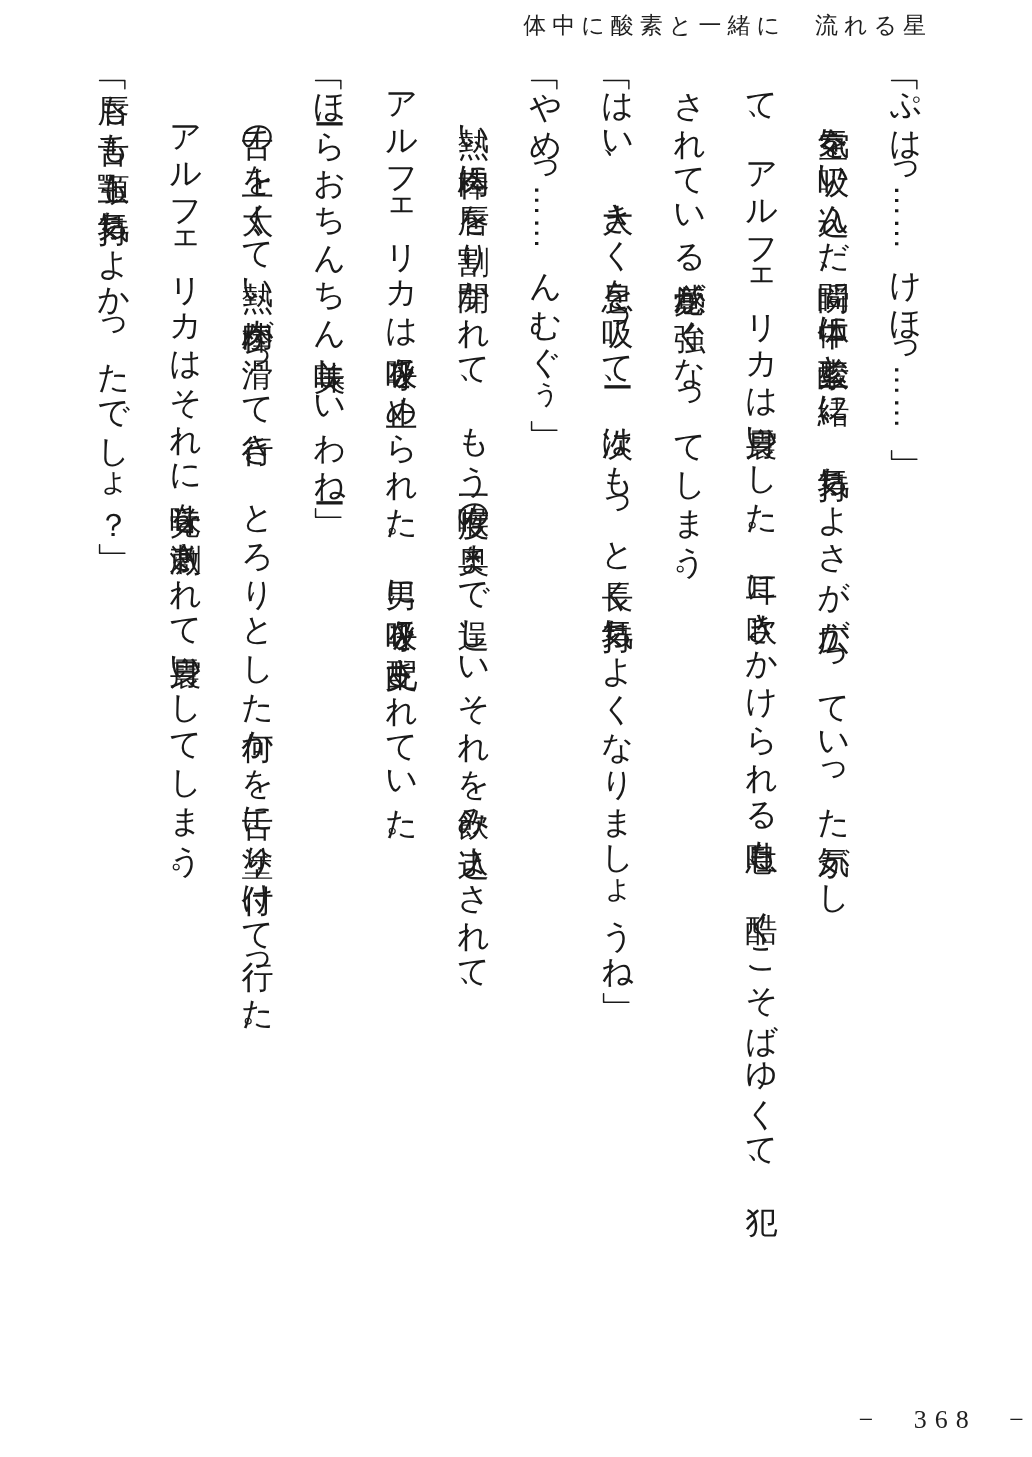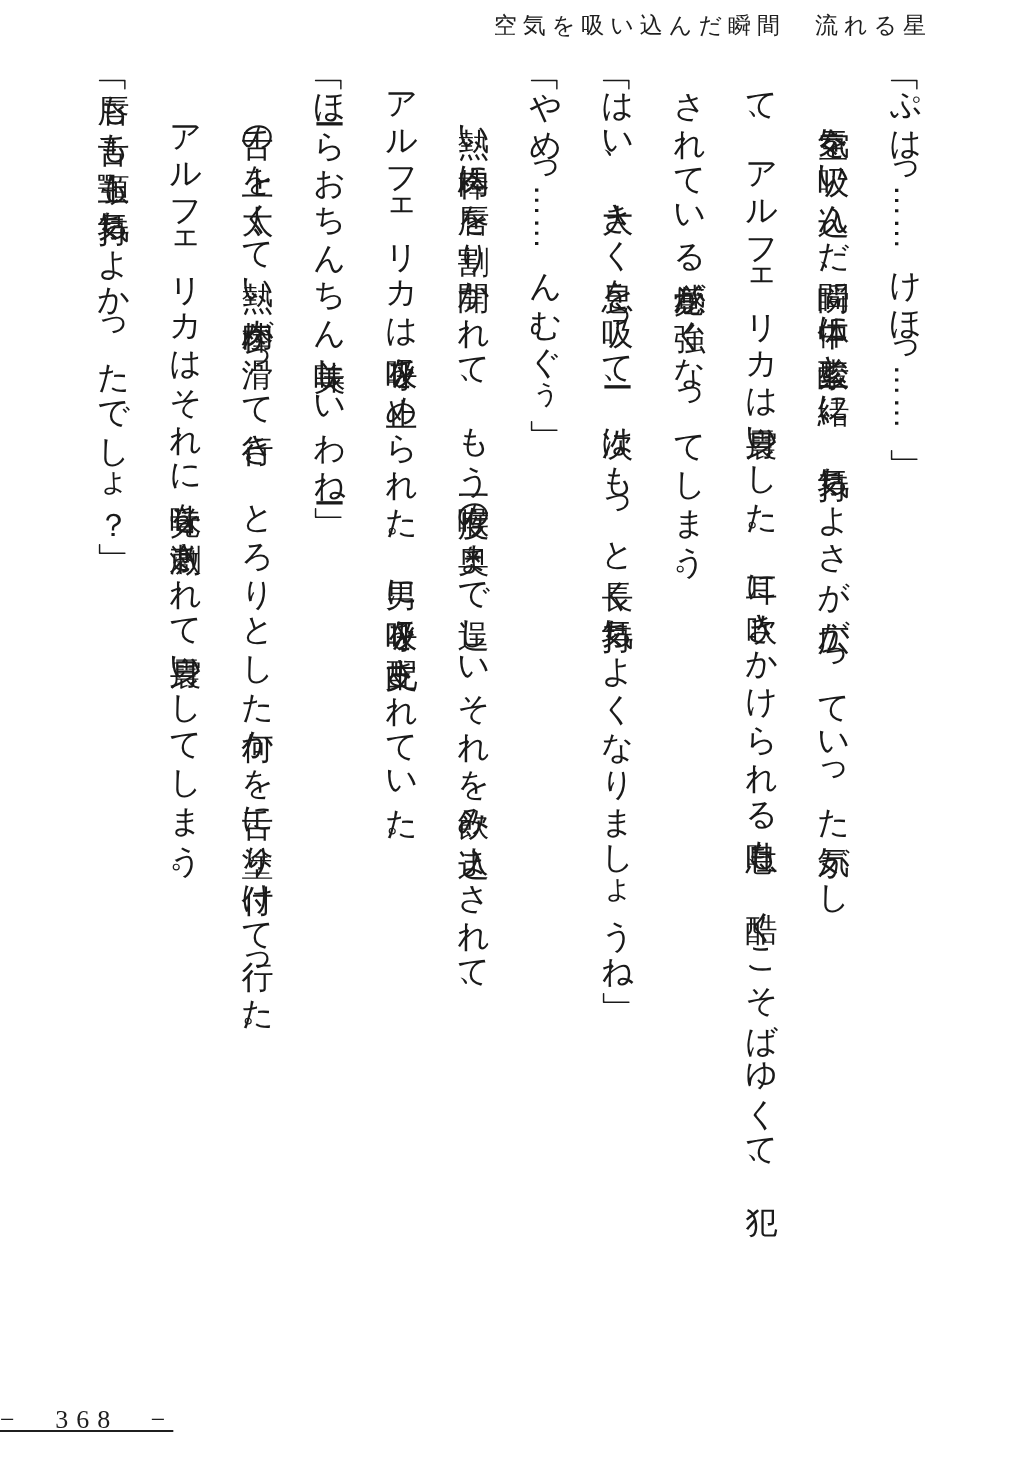--- a/index.html
+++ b/index.html
@@ -43,35 +43,34 @@
     color: #1a1a1a;
   }
   .text-line {
     white-space: nowrap;
   }
   .page-footer {
     position: absolute;
     bottom: 22px;
     left: 0;
     width: 100%;
-    text-align: left;
+    text-align: right;
     font-family: "Liberation Serif", serif;
     font-size: 26px;
     letter-spacing: 8px;
     word-spacing: 18px;
     color: #1f1f1f;
-    text-decoration: underline;
   }
 </style>
 </head>
 <body>
 
 <div class="page">
 
-  <div class="running-header">空気を吸い込んだ瞬間　流れる星</div>
+  <div class="running-header">体中に酸素と一緒に　流れる星</div>
 
   <div class="body-text" id="body-columns">
       <div class="text-line">「ぷはっ……けほっ……」</div>
       <div class="text-line">　空気を吸い込んだ瞬間、体中に酸素と一緒に、気持ちよさが広がっていった気がし</div>
       <div class="text-line">て、アルフェリカは身震いした。耳に吹きかけられる吐息も、酷くこそばゆくて、犯</div>
       <div class="text-line">されている感覚が強くなってしまう。</div>
       <div class="text-line">「はい、大きく息を吸ってー、次はもっと長く気持ちよくなりましょうね」</div>
       <div class="text-line">「やめっ……んむぐぅ」</div>
       <div class="text-line">　熱い肉棒に唇を割り開かれて、もう一度喉の奥まで逞しいそれを飲み込まされて、</div>
       <div class="text-line">アルフェリカは呼吸を止められた。男に呼吸を支配されていた。</div>

